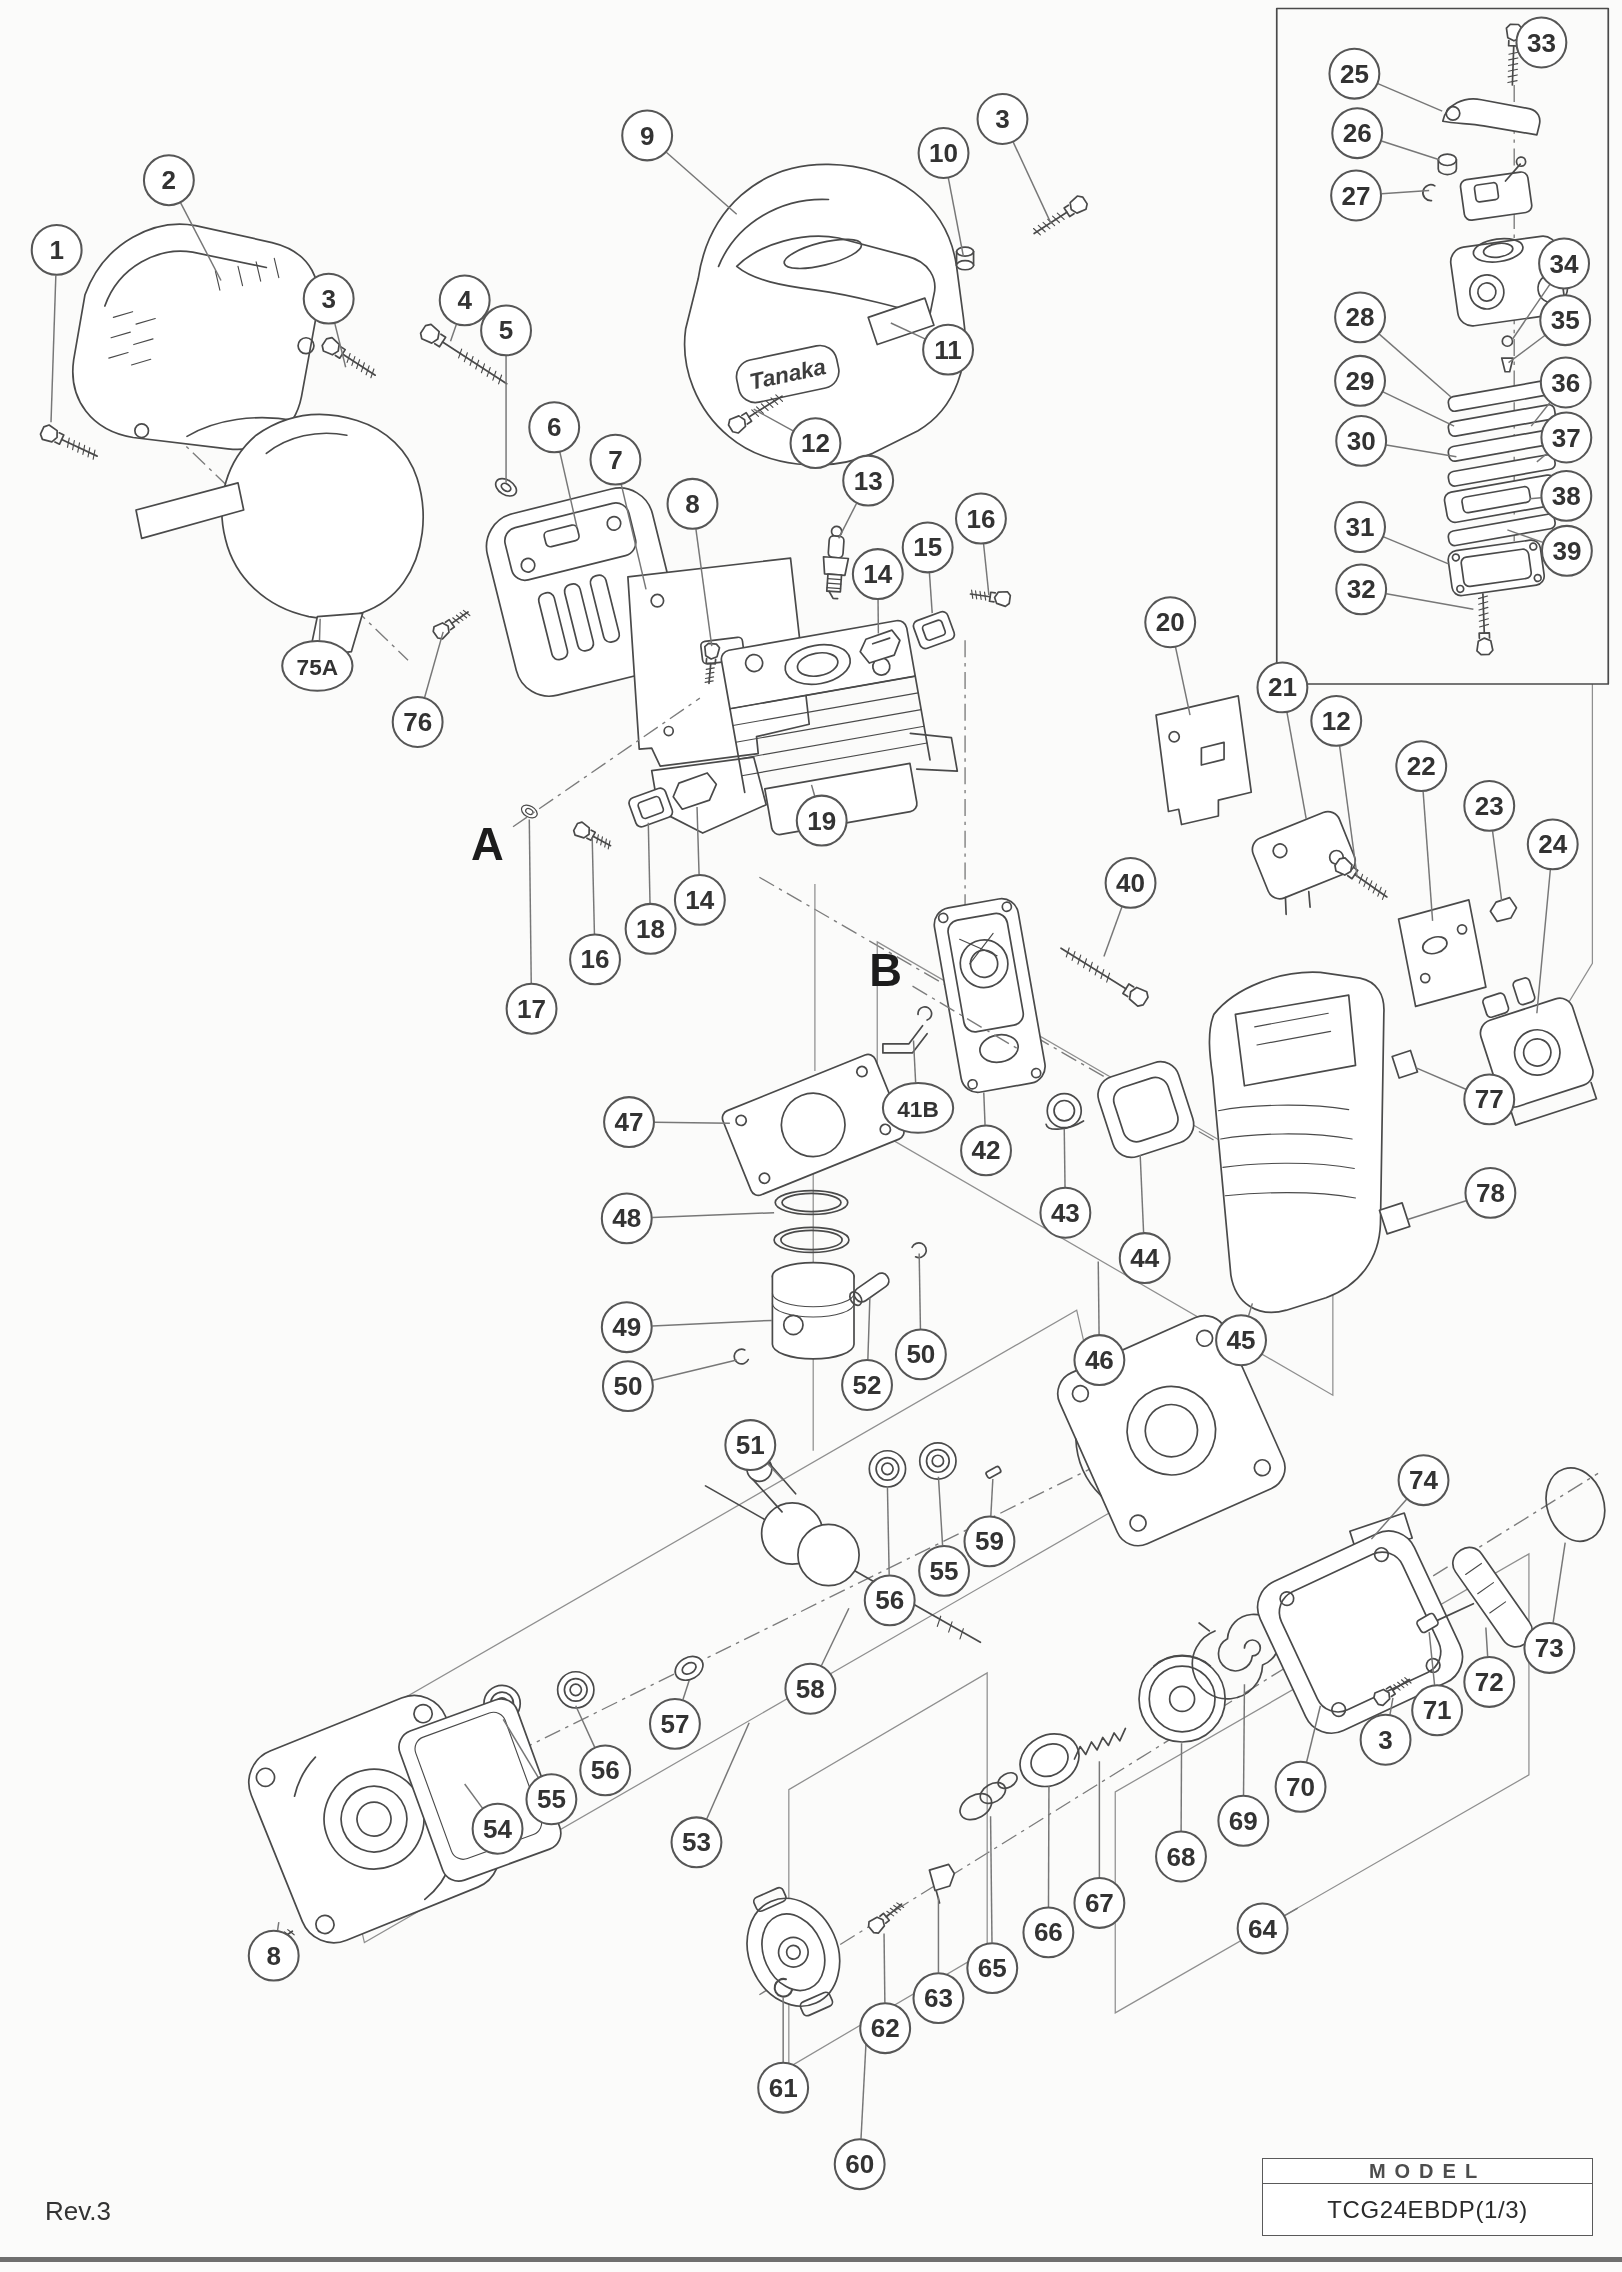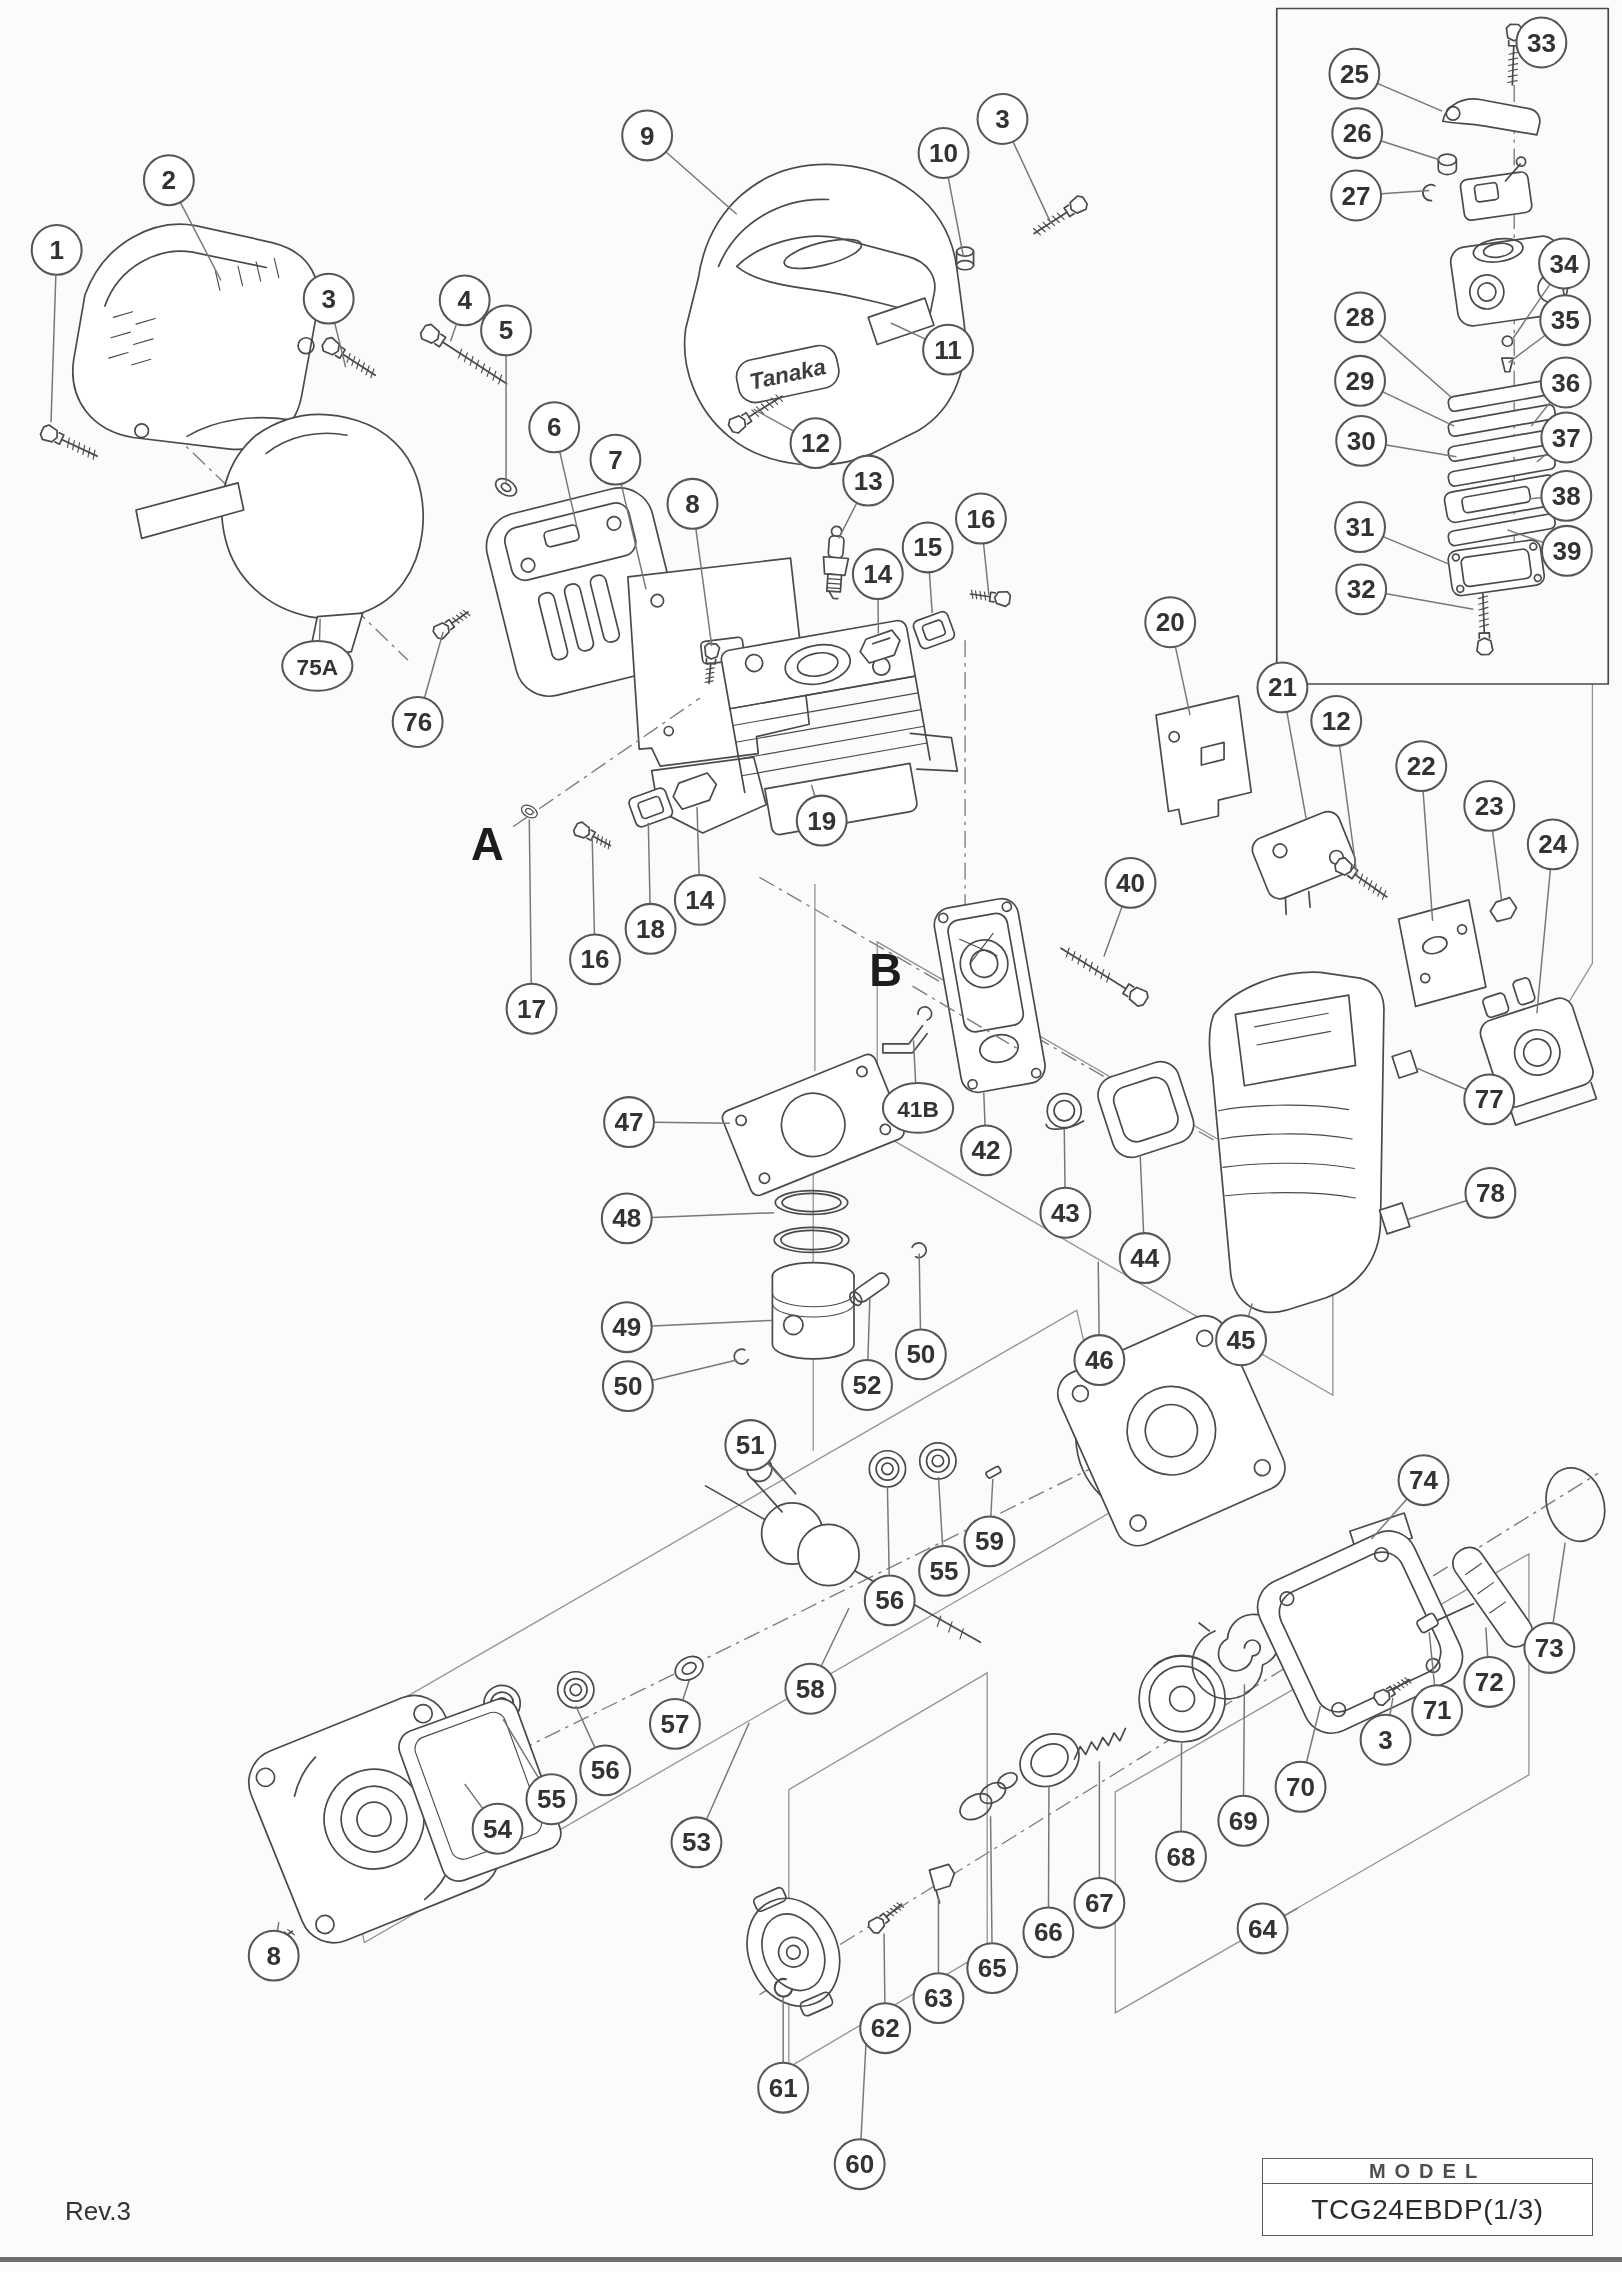--- a/index.html
+++ b/index.html
@@ -18,22 +18,22 @@
   .section-letter{font-family:"Liberation Sans",sans-serif;font-size:80px;font-weight:bold;
                   fill:#1c1c1c;text-anchor:middle;}
   .logo-text{font-family:"Liberation Sans",sans-serif;font-size:40px;font-weight:bold;
              font-style:italic;fill:#3d3d3d;stroke:none;text-anchor:middle;}
   .model-box{position:absolute;left:1262px;top:2158px;width:329px;border:1.7px solid #5a5a5a;
              background:#fff;}
   .model-header{height:24px;border-bottom:1.7px solid #5a5a5a;display:flex;align-items:center;
                 justify-content:center;font-size:20px;font-weight:bold;letter-spacing:9px;
                 color:#4d4d4d;}
   .model-value{height:51px;display:flex;align-items:center;justify-content:center;
-               font-size:28px;color:#2b2b2b;letter-spacing:0.6px;}
-  .rev{position:absolute;left:45px;top:2196px;font-size:26px;color:#333;margin-left:20px;}
+               font-size:24px;color:#2b2b2b;letter-spacing:0.6px;}
+  .rev{position:absolute;left:45px;top:2196px;font-size:26px;color:#333;}
   .rule{position:absolute;left:0;top:2257px;width:1623px;height:4.5px;background:#6f6f6f;}
 </style>
 </head>
 <body>
 
 <div class="sheet">
 
 <svg class="diagram" width="1623" height="2273" viewBox="0 0 2864 4011">
 
   <defs>

